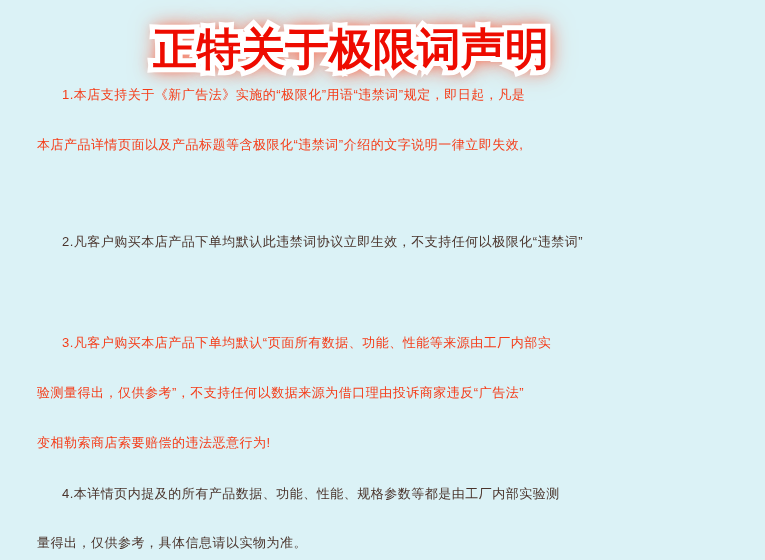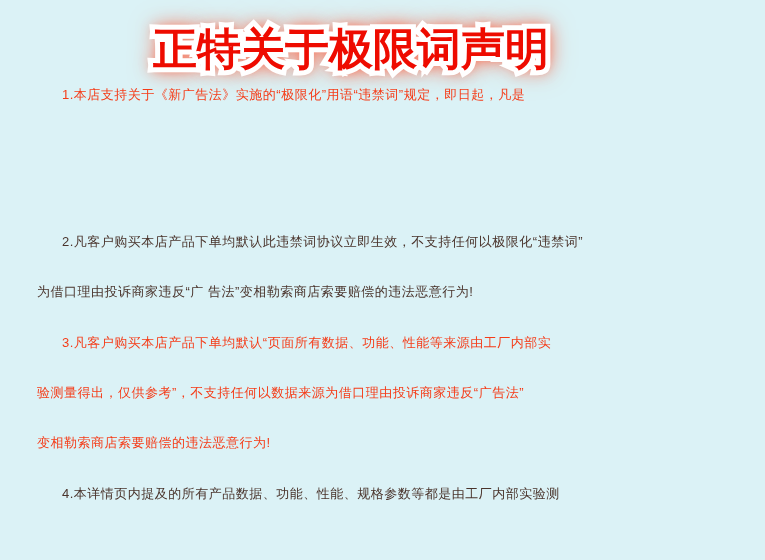--- a/index.html
+++ b/index.html
@@ -59,23 +59,24 @@
 <body>
 
 <div class="page">
 
   <div class="title-wrap">
     <span class="title-stroke">正特关于极限词声明</span>
     <span class="title-fill">正特关于极限词声明</span>
   </div>
 
   <div class="line red x-indent" style="top:83px">1.本店支持关于《新广告法》实施的“极限化”用语“违禁词”规定，即日起，凡是</div>
+  <div class="line red x-flush" style="top:133px">本店产品详情页面以及产品标题等含极限化“违禁词”介绍的文字说明一律立即失效,</div>
 
   <div class="line dark x-indent" style="top:230px">2.凡客户购买本店产品下单均默认此违禁词协议立即生效，不支持任何以极限化“违禁词”</div>
-  <div class="line dark x-flush" style="top:280px">为借口理由投诉商家违反“广 告法”变相勒索商店索要赔偿的违法恶意行为!</div>
 
   <div class="line red x-indent" style="top:331px">3.凡客户购买本店产品下单均默认“页面所有数据、功能、性能等来源由工厂内部实</div>
   <div class="line red x-flush" style="top:431px">变相勒索商店索要赔偿的违法恶意行为!</div>
   <div class="line red x-flush" style="top:381px">验测量得出，仅供参考”，不支持任何以数据来源为借口理由投诉商家违反“广告法”</div>
 
   <div class="line dark x-indent" style="top:482px">4.本详情页内提及的所有产品数据、功能、性能、规格参数等都是由工厂内部实验测</div>
+  <div class="line dark x-flush" style="top:531px">量得出，仅供参考，具体信息请以实物为准。</div>
 
 </div>
 
 </body></html>

